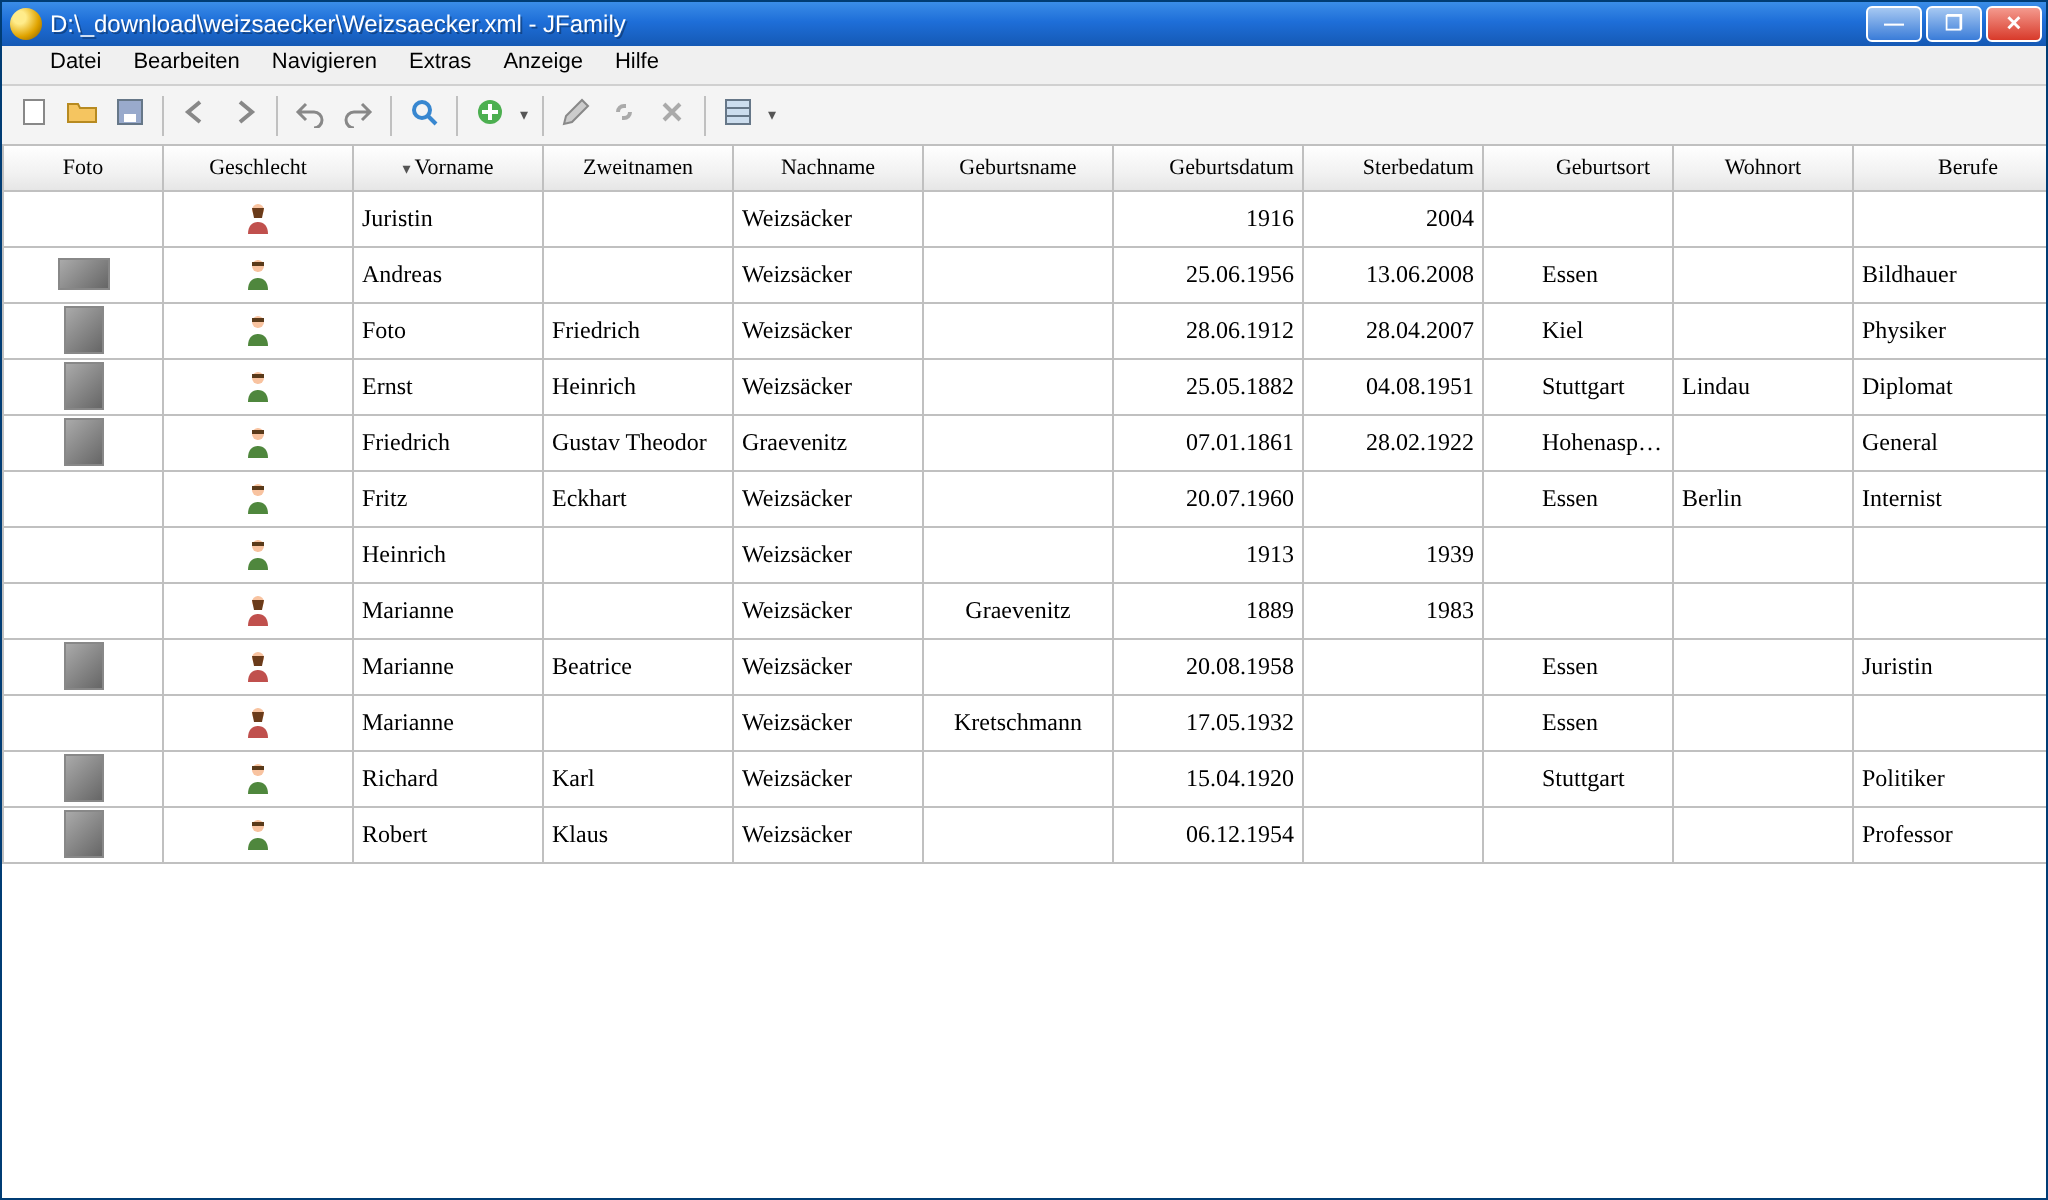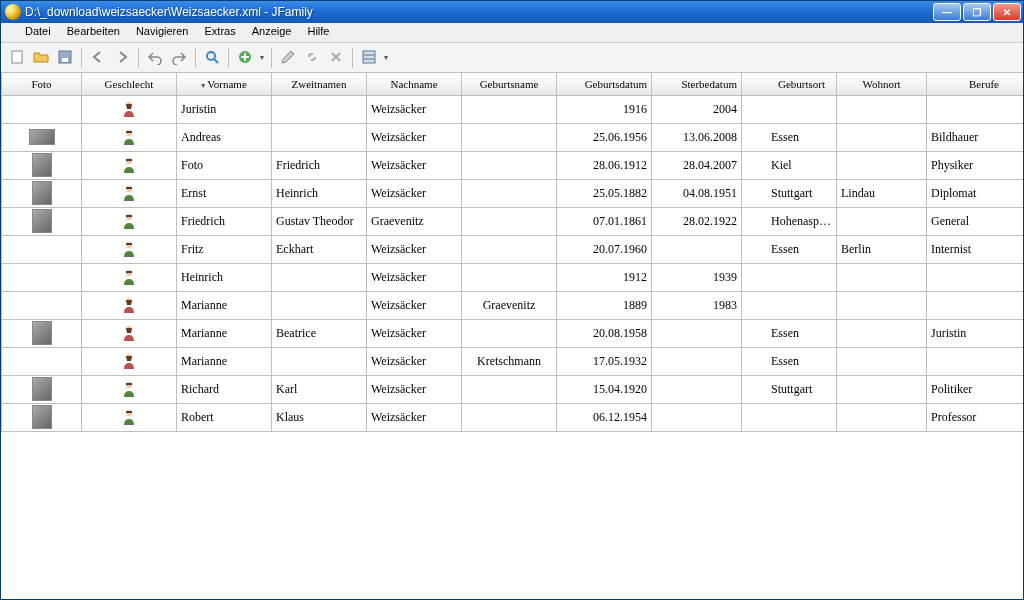--- a/index.html
+++ b/index.html
@@ -279,21 +279,21 @@
             <td class="col-foto"></td>
             <td class="col-geschlecht"><span class="gender-icon"><svg viewBox="0 0 18 18">
                   <circle cx="9" cy="5" r="3" fill="#f8c3a0"></circle>
                   <path d="M6 3h6v2H6z" fill="#5a3a1a"></path>
                   <path d="M4 17c0-4 2-6 5-6s5 2 5 6z" fill="#4f873d"></path>
                 </svg></span></td>
             <td class="col-vorname"><span>Heinrich</span></td>
             <td class="col-zweit"><span></span></td>
             <td class="col-nach"><span>Weizsäcker</span></td>
             <td class="col-geburtsname"><span></span></td>
-            <td class="col-geburtsdatum"><span>1912</span></td>
+            <td class="col-geburtsdatum"><span>1913</span></td>
             <td class="col-sterbedatum"><span>1939</span></td>
             <td class="col-geburtsort"><span></span></td>
             <td class="col-wohnort"><span></span></td>
             <td class="col-berufe"><span></span></td>
           </tr>
           <tr>
             <td class="col-foto"></td>
             <td class="col-geschlecht"><span class="gender-icon"><svg viewBox="0 0 18 18">
                   <circle cx="9" cy="5" r="3" fill="#f8c3a0"></circle>
                   <path d="M6 4h6l-1 5H7z" fill="#6a3b1a"></path>

